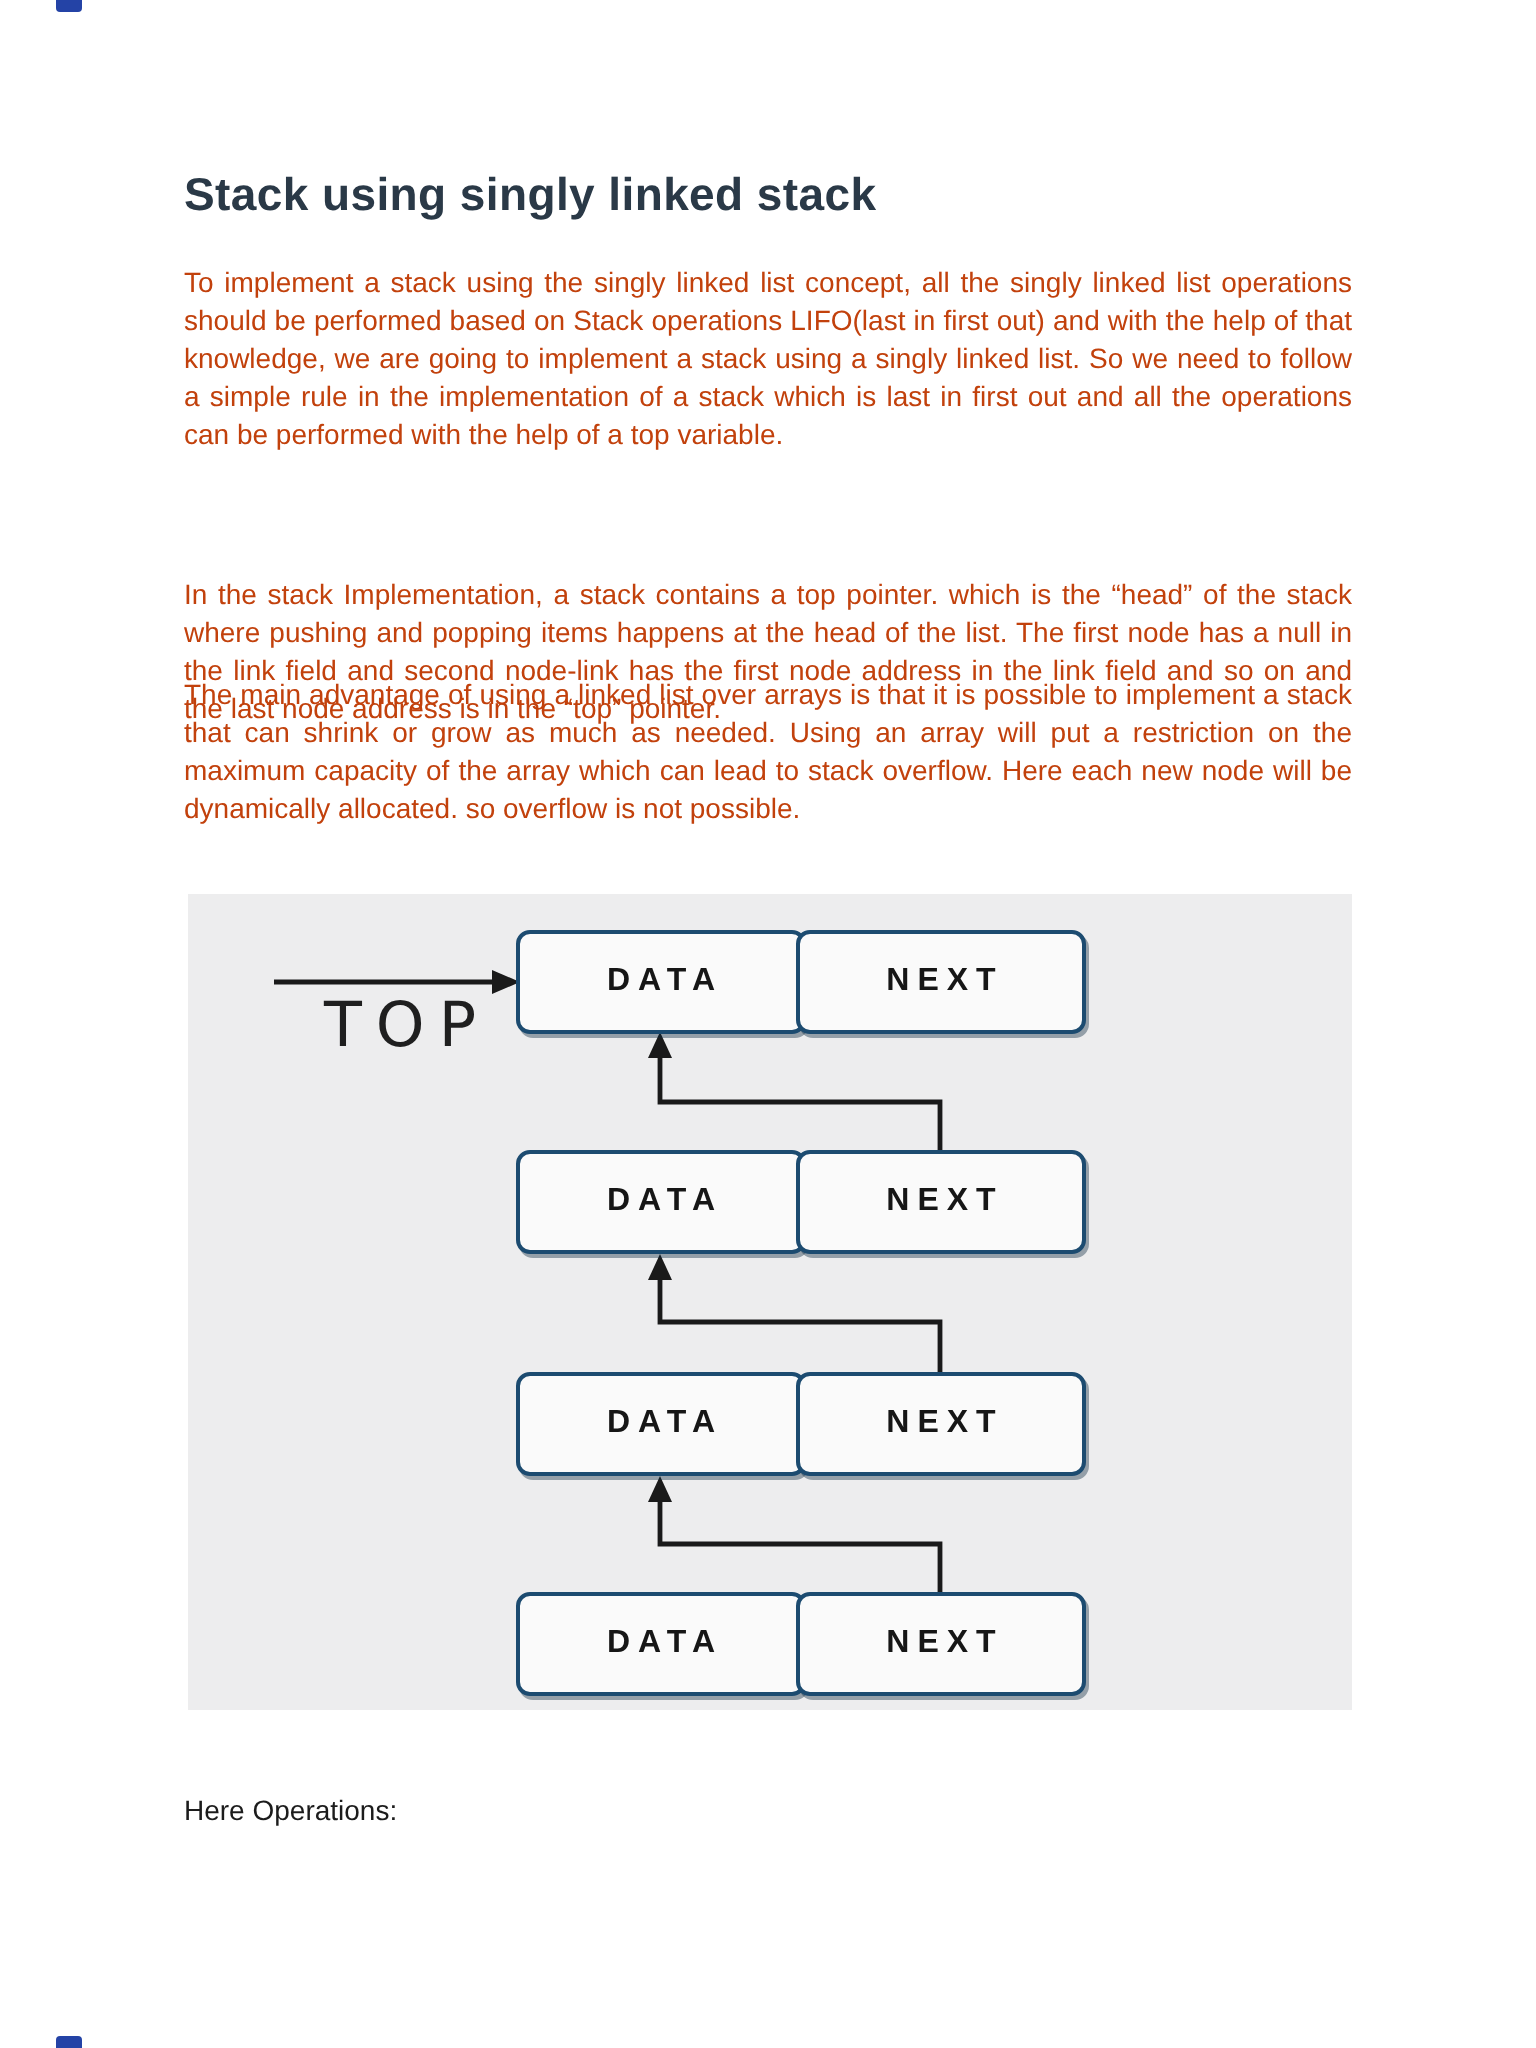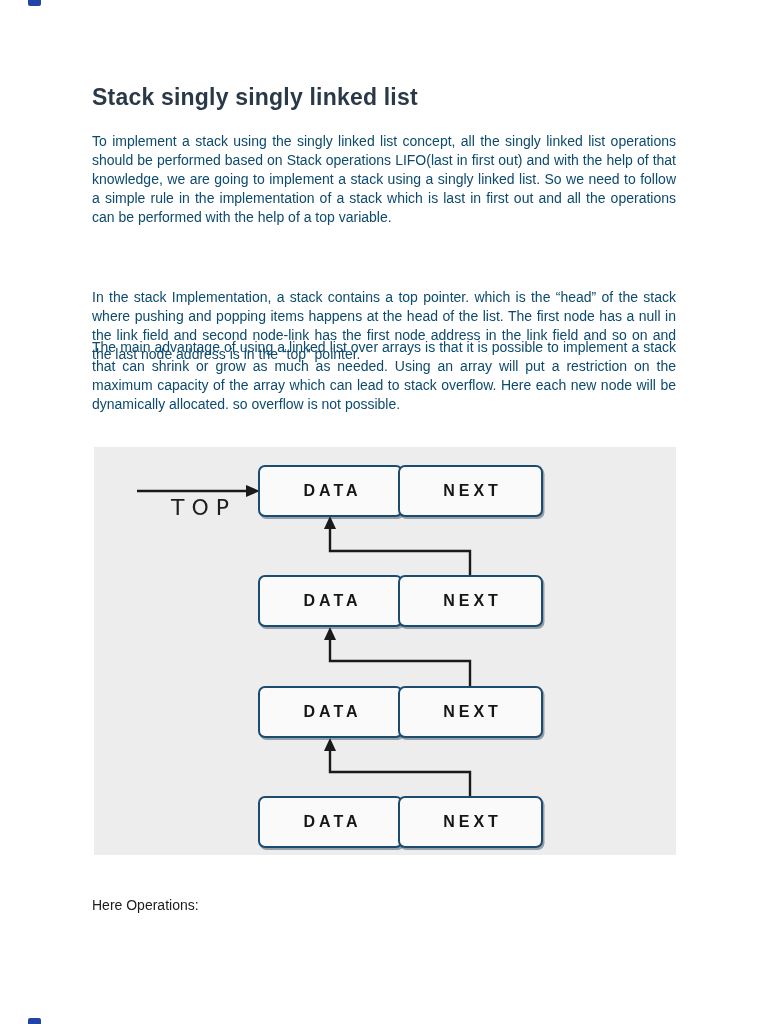--- a/index.html
+++ b/index.html
@@ -19,21 +19,21 @@
   .edge-marker.top{top:0;border-radius:0 0 2px 2px;}
   .edge-marker.bottom{top:1018px;border-radius:2px 2px 0 0;}
 
   .doc-title{
     position:absolute;left:92px;top:84px;width:600px;
     font-size:23px;font-weight:bold;color:#2a3947;
     letter-spacing:.2px;margin:0;
   }
   .para{
     position:absolute;left:92px;width:584px;margin:0;
-    font-size:14px;line-height:19px;color:#0c4a6e;
+    font-size:14px;line-height:19px;color:#c2410c;
     text-align:justify;
   }
   .p1{top:132px;}
   .p2{top:288px;}
   .p3{top:338px;}
 
   .section-label{
     position:absolute;left:92px;top:897px;margin:0;
     font-size:14px;color:#1c1c1c;
   }
@@ -41,21 +41,21 @@
   .diagram{
     position:absolute;left:94px;top:447px;width:582px;height:408px;
     background:#ededee;
   }
   .diagram svg{position:absolute;left:0;top:0;}
 
   .top-label{
     position:absolute;left:58px;top:48px;width:96px;
     text-align:center;
     font-family:"DejaVu Sans",sans-serif;
-    font-size:22px;font-weight:400;color:#1f1f1f;
+    font-size:31px;font-weight:400;color:#1f1f1f;
     letter-spacing:7px;text-indent:7px;
   }
 
   .node-row{position:absolute;left:0;width:582px;height:36px;}
   .row-1{top:18px;}
   .row-2{top:128px;}
   .row-3{top:239px;}
   .row-4{top:349px;}
 
   .nbox{
@@ -73,21 +73,21 @@
   .nbox.next{left:304px;}
 </style>
 </head>
 <body>
 
 <div class="page">
 
   <div class="edge-marker top"></div>
   <div class="edge-marker bottom"></div>
 
-  <h1 class="doc-title">Stack singly singly linked list</h1>
+  <h1 class="doc-title">Stack using singly linked stack</h1>
 
   <p class="para p1">To implement a stack using the singly linked list concept, all the singly linked list operations should be performed based on Stack operations LIFO(last in first out) and with the help of that knowledge, we are going to implement a stack using a singly linked list. So we need to follow a simple rule in the implementation of a stack which is last in first out and all the operations can be performed with the help of a top variable.</p>
   <p class="para p2">In the stack Implementation, a stack contains a top pointer. which is the “head” of the stack where pushing and popping items happens at the head of the list. The first node has a null in the link field and second node-link has the first node address in the link field and so on and the last node address is in the “top” pointer.</p>
   <p class="para p3">The main advantage of using a linked list over arrays is that it is possible to implement a stack that can shrink or grow as much as needed. Using an array will put a restriction on the maximum capacity of the array which can lead to stack overflow. Here each new node will be dynamically allocated. so overflow is not possible.</p>
 
   <div class="diagram">
 
     <svg width="582" height="408" viewBox="0 0 582 408">
 
       <g stroke="#1a1a1a" stroke-width="2.4" fill="#1a1a1a">

